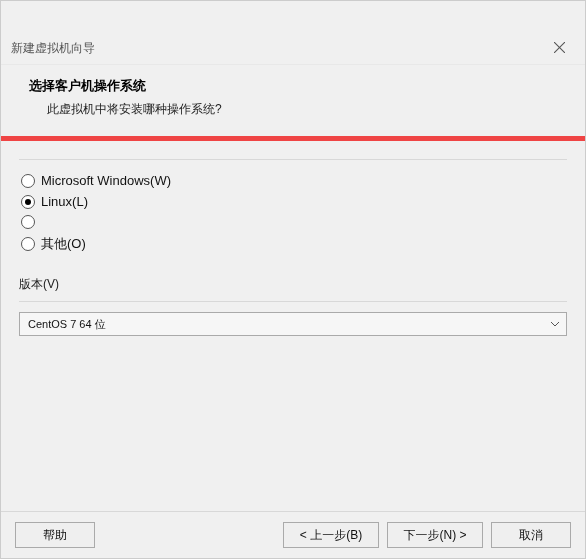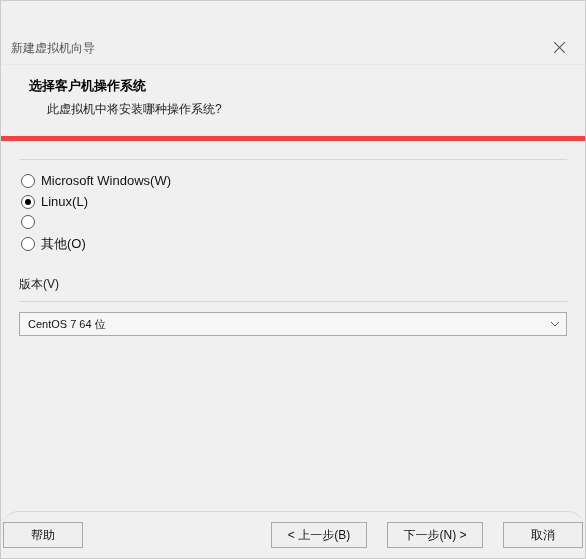--- a/index.html
+++ b/index.html
@@ -116,25 +116,24 @@
   .select .chev {
     width: 10px;
     height: 10px;
     display: flex;
     align-items: center;
     justify-content: center;
   }
   .footer {
     border-top: 1px solid #d8d8d8;
     background: #f0f0f0;
-    padding: 10px 2px;
-    display: flex;
-    align-items: center;
-    gap: 20px;
-    border-radius: 18px;
+    padding: 10px 14px;
+    display: flex;
+    align-items: center;
+    gap: 8px;
   }
   .spacer { flex: 1; }
   .btn {
     min-width: 96px;
     height: 26px;
     border: 1px solid #aaa;
     background: #efefef;
     display: inline-flex;
     align-items: center;
     justify-content: center;

